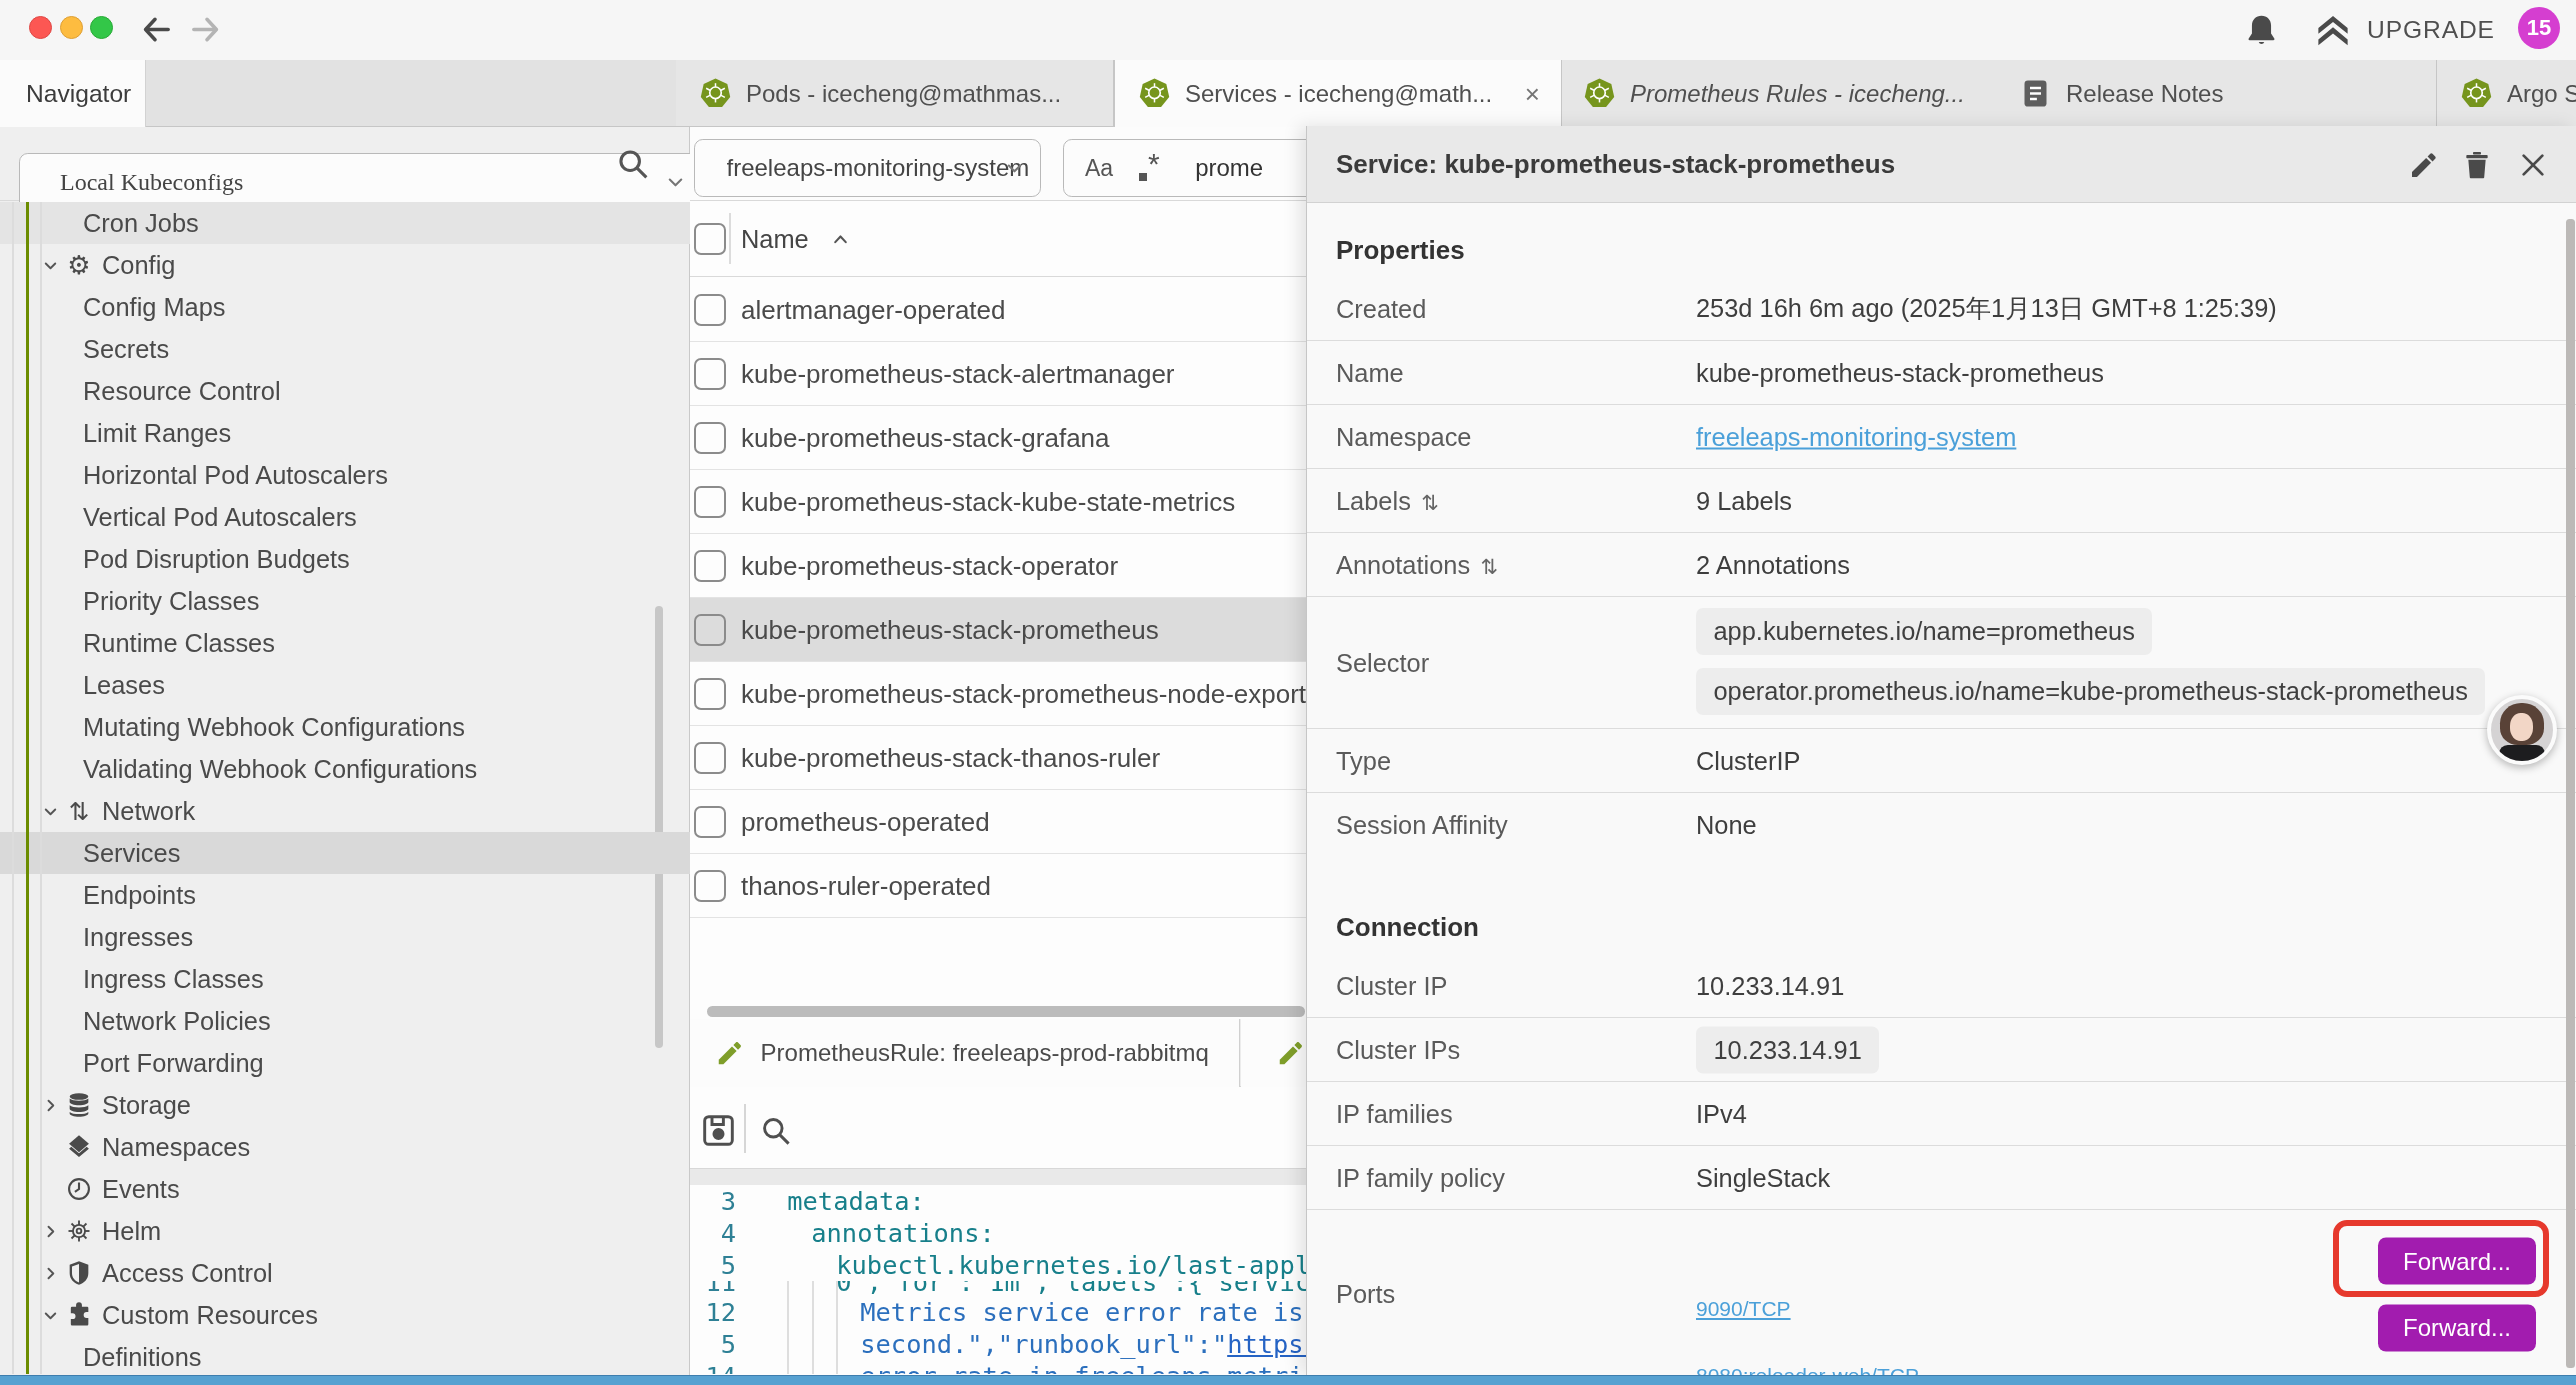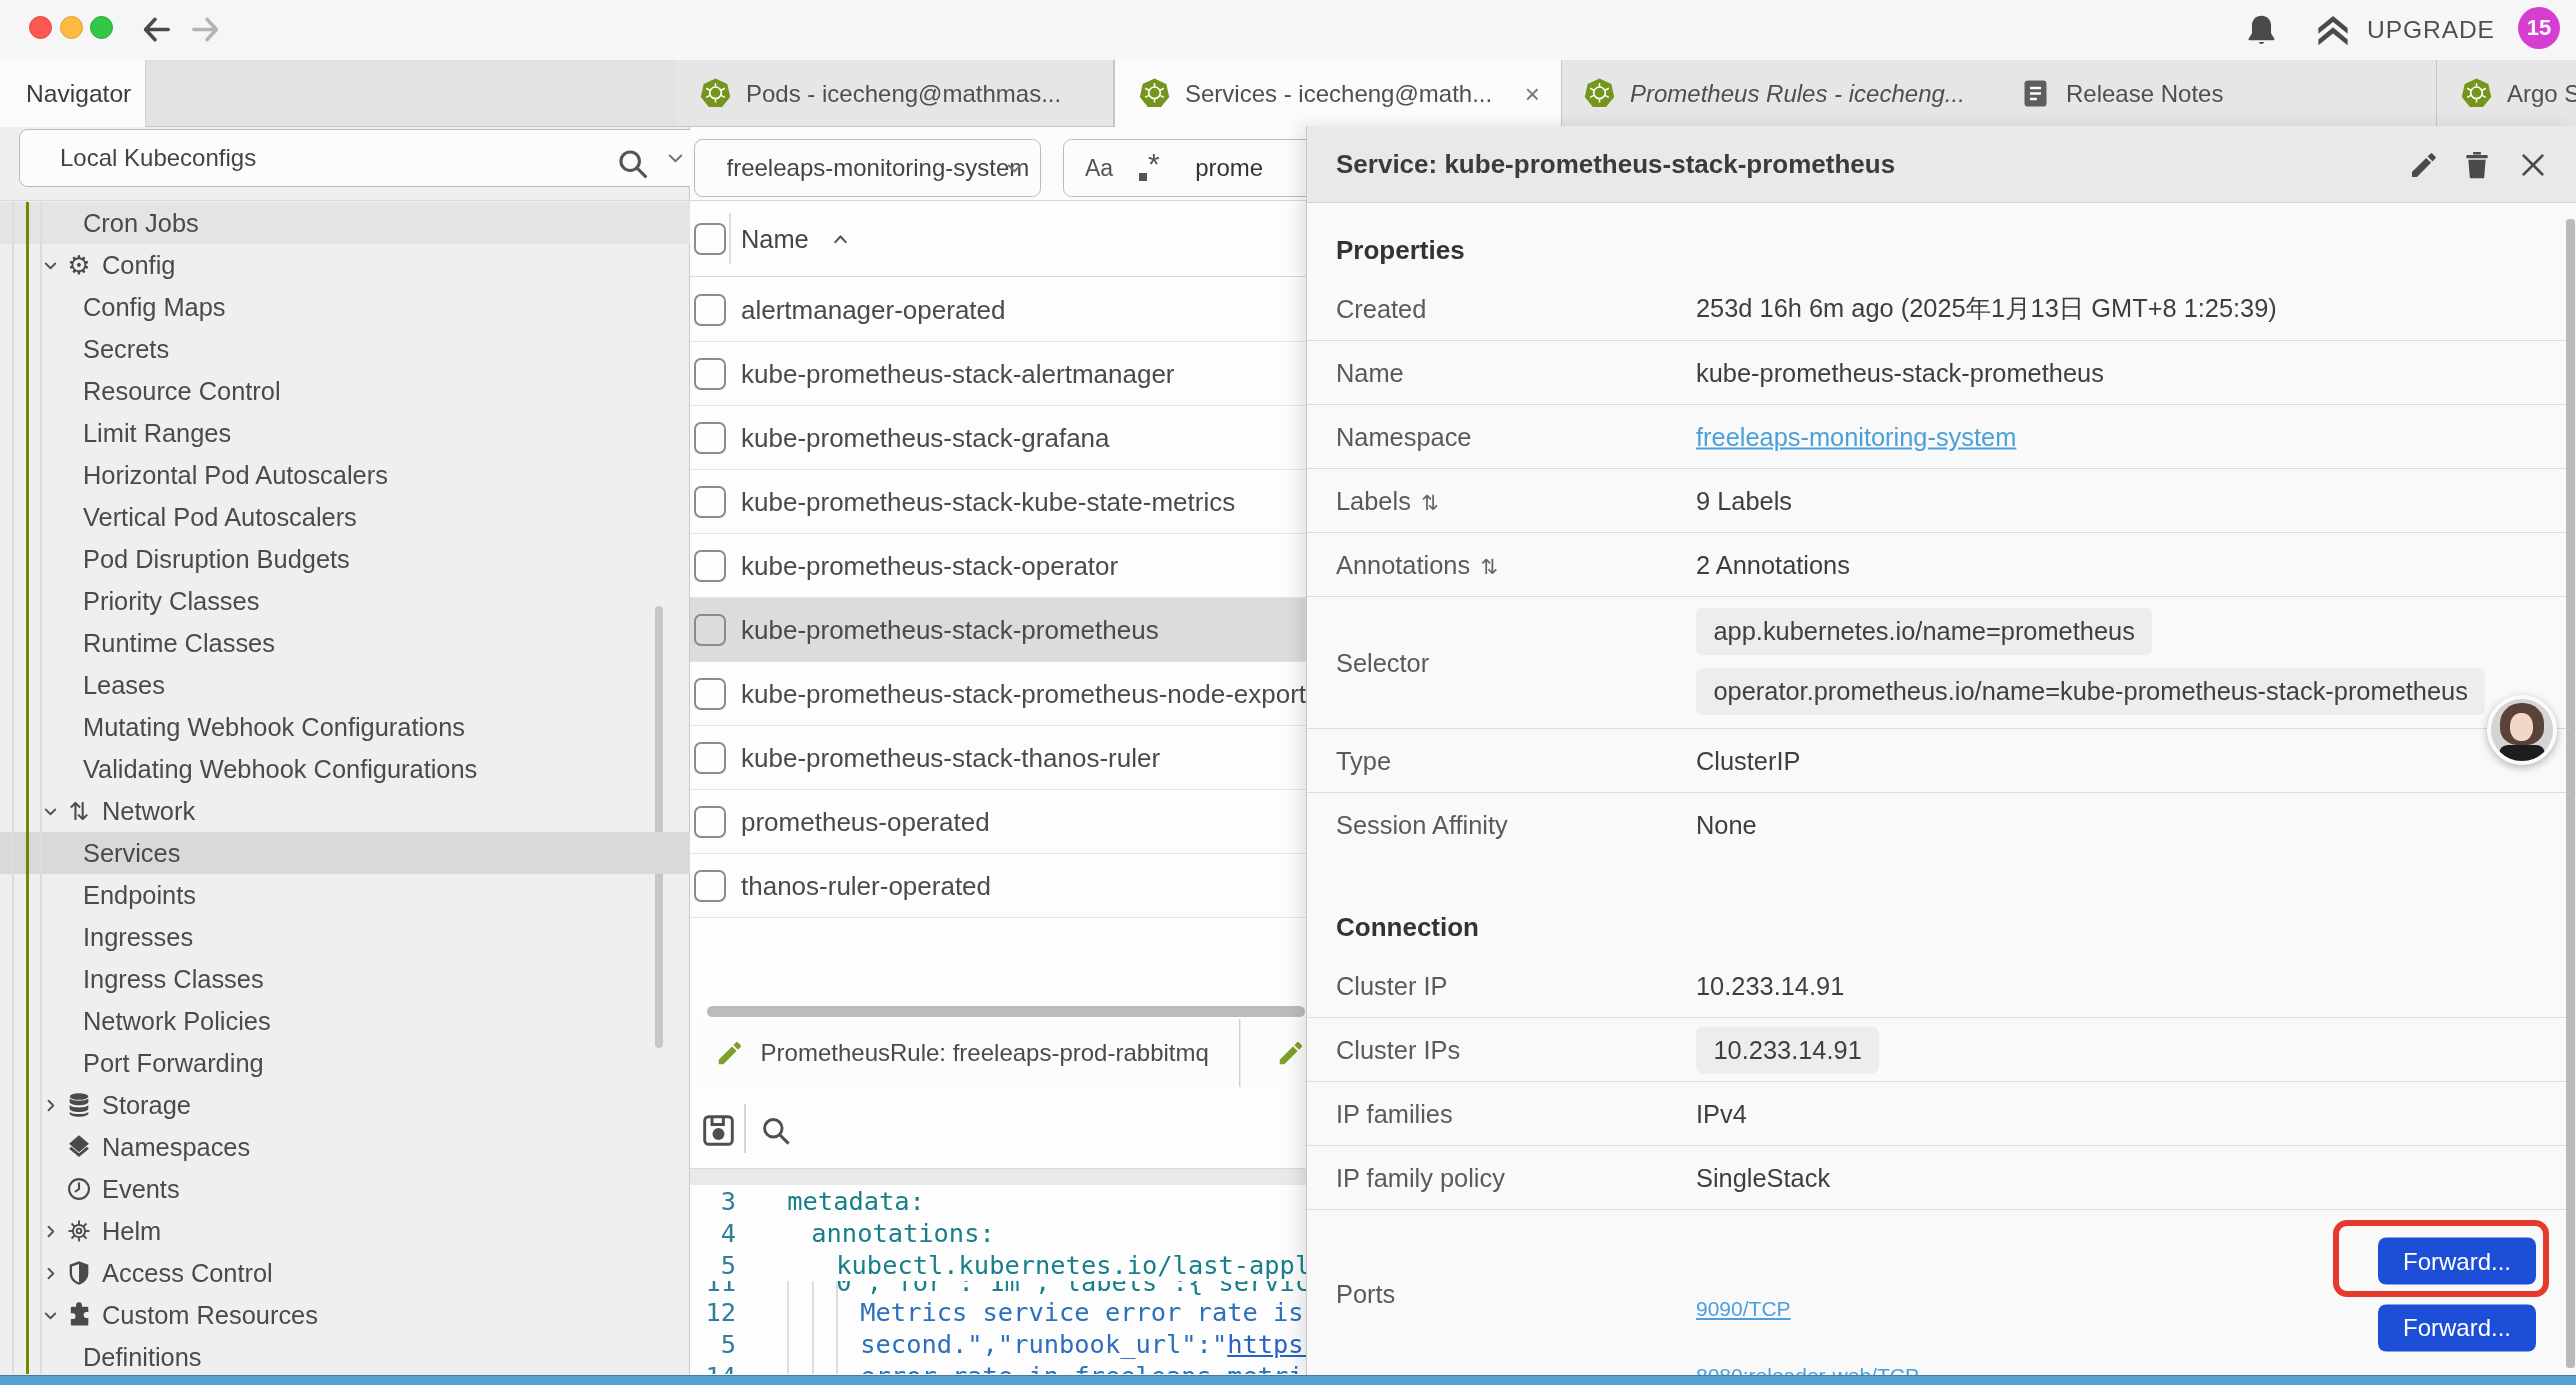--- a/index.html
+++ b/index.html
@@ -32,21 +32,21 @@
   .tab.italic .tab-label{font-style:italic;}
   .tab .tab-close{position:absolute;right:21px;top:50%;transform:translateY(-50%);font-size:26px;color:#757575;line-height:1;}
   .navtab{position:absolute;left:0;top:0;width:145px;height:67px;background:#fbfbfb;z-index:2;border-right:0.9px solid #d2d2d2;
           display:flex;align-items:center;}
   .navtab span{margin-left:26px;font-size:24.6px;color:#3c3c3c;}
 
   
   .sidebar{position:absolute;left:0;top:126px;width:690px;height:1249px;background:#efefef;border-right:0.9px solid #c9c9c9;box-sizing:border-box;}
   .kubeconfig-row{position:absolute;left:0;top:0;width:690px;height:75px;border-bottom:0.9px solid #d9d9d9;box-sizing:border-box;}
   .select{position:absolute;border:1.8px solid #b9b9b9;border-radius:8.8px;background:#fcfcfc;display:flex;align-items:center;box-sizing:border-box;}
-  .kube-select{left:19px;top:3px;width:683px;height:58px;}
+  .kube-select{left:19px;top:27px;width:683px;height:58px;font-family:Liberation Serif, serif;}
   .select .sel-label{font-size:24px;color:#444;white-space:nowrap;overflow:hidden;}
   .kube-select .sel-label{margin-left:40px;}
   .select .chev{position:absolute;right:14px;top:50%;transform:translateY(-50%);width:23px;height:23px;color:#777;}
   .side-search{position:absolute;left:614px;top:19px;width:37px;height:37px;color:#555;}
   .tree{position:absolute;left:0;top:76px;width:690px;height:1172px;overflow:hidden;}
   .guide{position:absolute;top:0;height:1172px;z-index:2;}
   .g1{left:12.3px;width:1.8px;background:#dcdcdc;}
   .g2{left:26px;width:2.6px;background:#6b8c00;}
   .g3{left:40px;width:1.8px;background:#dcdcdc;}
   .tree-row{position:relative;height:42px;display:flex;align-items:center;font-size:25.4px;color:#4a4a4a;z-index:1;white-space:nowrap;}
@@ -125,21 +125,21 @@
   .drow.chips-row{height:132px;}
   .chip{position:absolute;left:389px;background:#ededed;border-radius:7px;height:47px;line-height:47px;
         padding:0 17.5px;font-size:25.4px;color:#3f3f3f;white-space:nowrap;}
   .chip.c0{top:11.4px;} .chip.c1{top:71px;}
   .drow.chips-row.single{height:64px;} .drow.chips-row.single .chip{top:50%;transform:translateY(-50%);}
   .drow.ports-row{height:168px;border-bottom:none;}
   .port-line{position:absolute;left:0;width:1270px;height:67px;}
   .port-line.p0{top:17.5px;} .port-line.p1{top:84px;}
   .port-link{position:absolute;left:389px;top:50%;transform:translateY(-50%);font-size:21px;white-space:nowrap;margin-top:48px;}
   .fwd-btn{position:absolute;left:1071px;top:50%;transform:translateY(-50%);width:158px;height:47px;border-radius:8px;
-           background:#1d4ed8;color:#fff;font-size:24px;display:flex;align-items:center;justify-content:center;}
+           background:#a21caf;color:#fff;font-size:24px;display:flex;align-items:center;justify-content:center;}
   .red-box{position:absolute;left:1026px;top:1094px;width:216px;height:77px;border:6.1px solid #e6392d;border-radius:14px;z-index:10;box-sizing:border-box;}
   .d-scroll{position:absolute;left:1259px;top:93px;width:8.8px;height:1149px;background:#bcb9b7;border-radius:3.5px;}
 
   
   .avatar{position:absolute;left:2487px;top:695px;width:70px;height:70px;border-radius:50%;background:#d5d3d4;
           border:4.4px solid #fbfbfb;box-shadow:0 2.6px 8.8px rgba(0,0,0,0.28);z-index:12;overflow:hidden;box-sizing:border-box;}
   .av-hair{position:absolute;left:8.8px;top:4.4px;width:44px;height:42px;background:#594237;border-radius:48% 48% 40% 40%;}
   .av-face{position:absolute;left:19px;top:14px;width:23px;height:28px;background:#f2d6c6;border-radius:46%;}
   .av-shirt{position:absolute;left:8px;top:46px;width:46px;height:19px;background:#1d1d1f;border-radius:8.8px 8.8px 0 0;}
 

